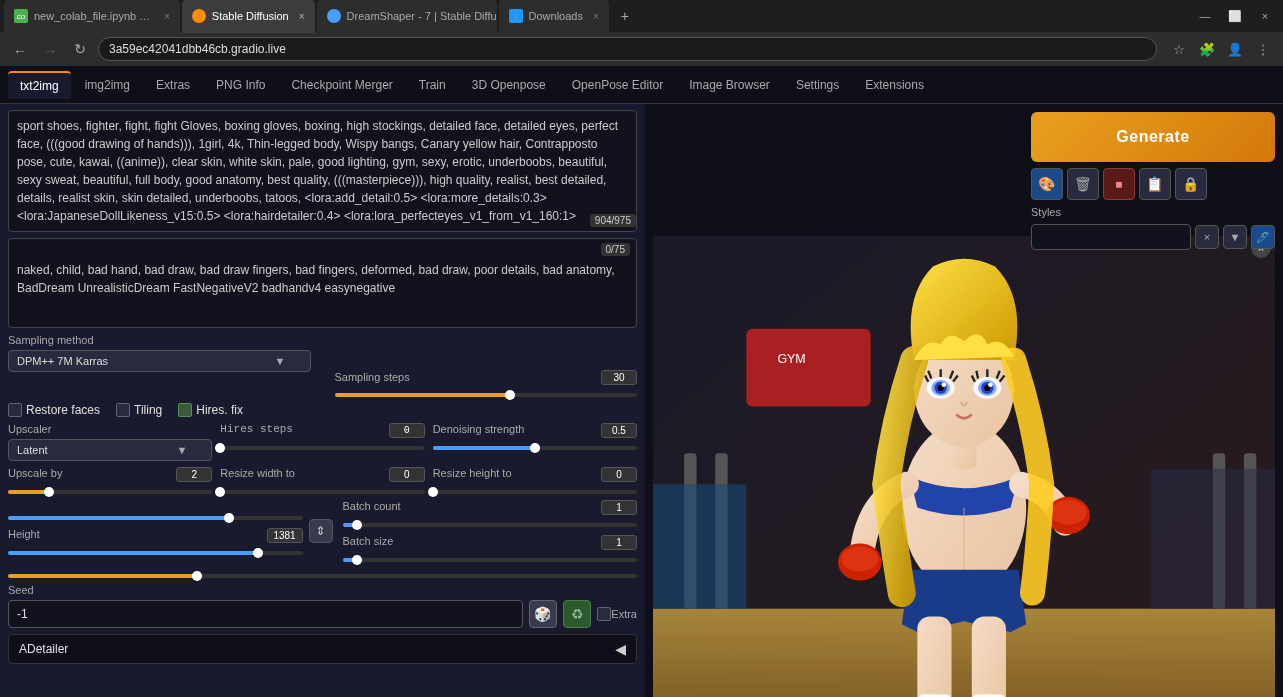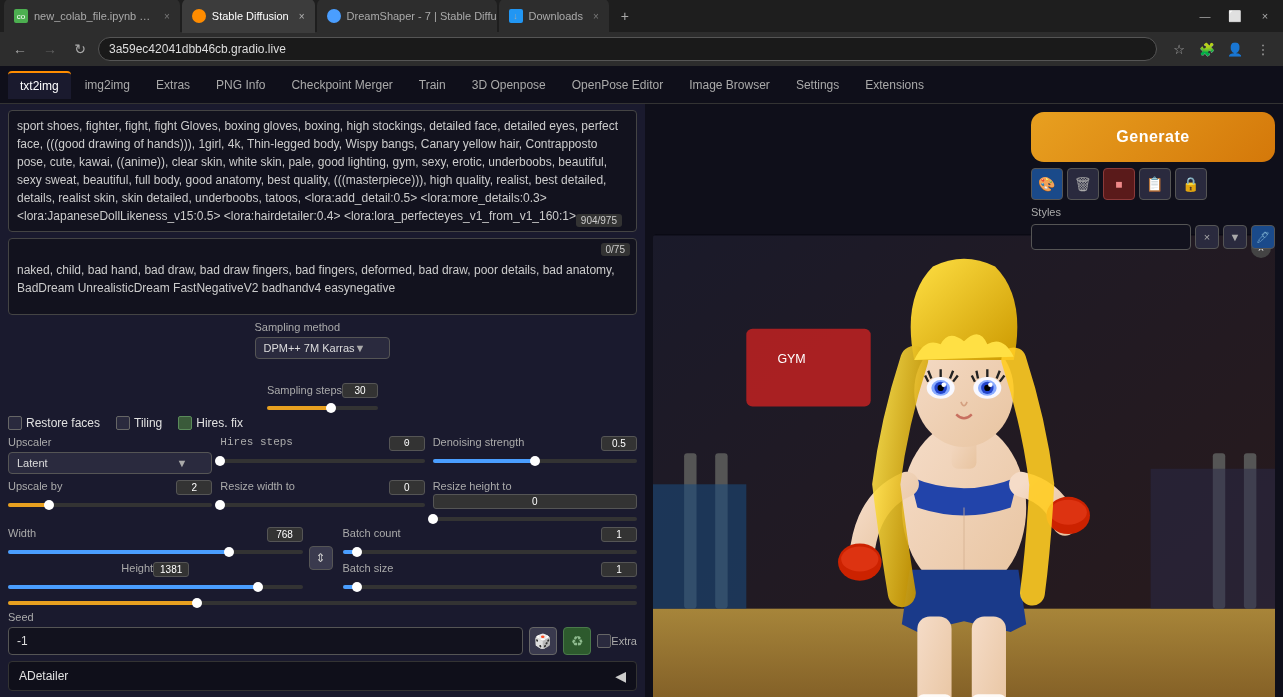--- a/index.html
+++ b/index.html
@@ -187,21 +187,21 @@
     }
     .prompt-text {
       font-size: 12px;
       line-height: 1.5;
       color: #ccc;
       min-height: 60px;
     }
     .prompt-counter {
       position: absolute;
       bottom: 4px;
-      right: 14px;
+      right: 0;
       background: #333;
       color: #ccc;
       font-size: 10px;
       padding: 1px 5px;
       border-radius: 3px;
     }
     .neg-prompt-box {
       background: #12121e;
       border: 1px solid #444;
       border-radius: 4px;
@@ -348,21 +348,21 @@
       display: flex;
       flex-direction: column;
       gap: 6px;
       z-index: 10;
     }
     .generate-btn {
       width: 100%;
       height: 50px;
       background: linear-gradient(135deg, #e8a020, #d4780a);
       border: none;
-      border-radius: 13px;
+      border-radius: 6px;
       color: #fff;
       font-size: 16px;
       font-weight: bold;
       cursor: pointer;
       letter-spacing: 0.5px;
     }
     .action-row {
       display: flex;
       gap: 4px;
       align-items: center;
@@ -550,29 +550,29 @@
       <div class="prompt-box">
         <div class="prompt-text">sport shoes, fighter, fight, fight Gloves, boxing gloves, boxing,  high stockings, detailed face, detailed eyes, perfect face, (((good drawing of hands))), 1girl, 4k, Thin-legged body, Wispy bangs, Canary yellow hair, Contrapposto pose, cute, kawai, ((anime)), clear skin, white skin, pale,  good lighting, gym, sexy, erotic, underboobs, beautiful, sexy sweat,  beautiful, full body, good anatomy, best quality, (((masterpiece))), high quality, realist, best detailed, details, realist skin, skin detailed, underboobs, tatoos, &lt;lora:add_detail:0.5&gt; &lt;lora:more_details:0.3&gt; &lt;lora:JapaneseDollLikeness_v15:0.5&gt; &lt;lora:hairdetailer:0.4&gt; &lt;lora:lora_perfecteyes_v1_from_v1_160:1&gt;</div>
         <div class="prompt-counter">904/975</div>
       </div>
 
       <div class="neg-prompt-box">
         <div class="neg-counter">0/75</div>
         <div class="prompt-text" style="margin-top:16px;">naked, child, bad hand, bad draw, bad draw fingers, bad fingers, deformed, bad draw, poor details, bad anatomy, BadDream UnrealisticDream FastNegativeV2 badhandv4 easynegative</div>
       </div>
 
-      <div style="display:flex;gap:24px;align-items:center;flex-direction:column;">
+      <div style="display:flex;gap:24px;align-items:flex-start;">
         <div style="flex:1;">
           <div class="section-label">Sampling method</div>
           <div class="select-box" style="width:100%;margin-top:4px;">
             <span>DPM++ 7M Karras</span>
             <span style="float:right;color:#aaa;">▼</span>
           </div>
         </div>
-        <div style="flex:1;">
+        <div style="flex:1;margin-top:36px;">
           <div style="display:flex;justify-content:space-between;align-items:center;">
             <div class="section-label">Sampling steps</div>
             <div class="inline-val">30</div>
           </div>
           <div class="full-slider" style="margin-top:8px;">
             <div class="full-slider-fill-orange" style="width:58%;"></div>
             <div class="slider-thumb" style="left:58%;"></div>
           </div>
         </div>
       </div>
@@ -637,42 +637,38 @@
           <div style="display:flex;justify-content:space-between;">
             <div class="section-label">Resize width to</div>
             <div class="inline-val">0</div>
           </div>
           <div class="full-slider" style="margin-top:8px;">
             <div class="full-slider-fill-orange" style="width:0%;"></div>
             <div class="slider-thumb" style="left:0%;"></div>
           </div>
         </div>
         <div>
-          <div style="display:flex;justify-content:space-between;flex-direction:column;">
+          <div style="display:flex;justify-content:space-between;">
             <div class="section-label">Resize height to</div>
             <div class="inline-val">0</div>
           </div>
           <div class="full-slider" style="margin-top:8px;">
             <div class="full-slider-fill-orange" style="width:0%;"></div>
             <div class="slider-thumb" style="left:0%;"></div>
           </div>
         </div>
       </div>
 
       <div style="display:grid;grid-template-columns:1fr 28px 1fr;gap:6px;align-items:center;">
         <div>
-          <div style="display:flex;justify-content:space-between;">
-            <div class="section-label">Width</div>
-            <div class="inline-val">768</div>
-          </div>
           <div class="full-slider" style="margin-top:8px;">
             <div class="full-slider-fill-blue" style="width:75%;"></div>
             <div class="slider-thumb" style="left:75%;"></div>
           </div>
-          <div style="display:flex;justify-content:center;margin-top:8px;">
+          <div style="display:flex;justify-content:space-between;margin-top:8px;">
             <div class="section-label">Height</div>
             <div class="inline-val">1381</div>
           </div>
           <div class="full-slider" style="margin-top:8px;">
             <div class="full-slider-fill-blue" style="width:85%;"></div>
             <div class="slider-thumb" style="left:85%;"></div>
           </div>
         </div>
         <div class="link-btn" style="align-self:center;">⇕</div>
         <div>

